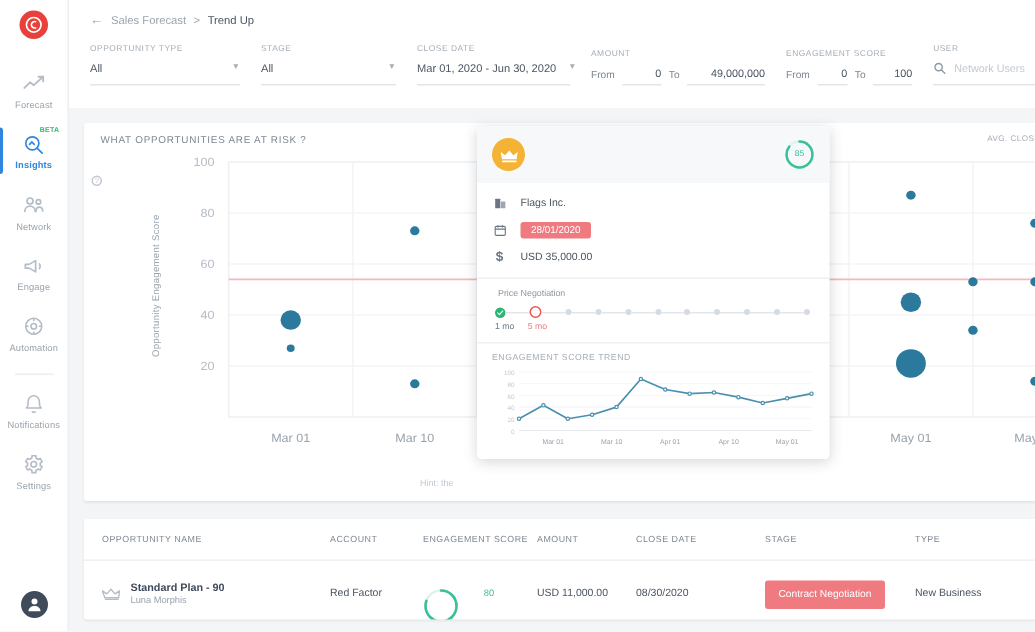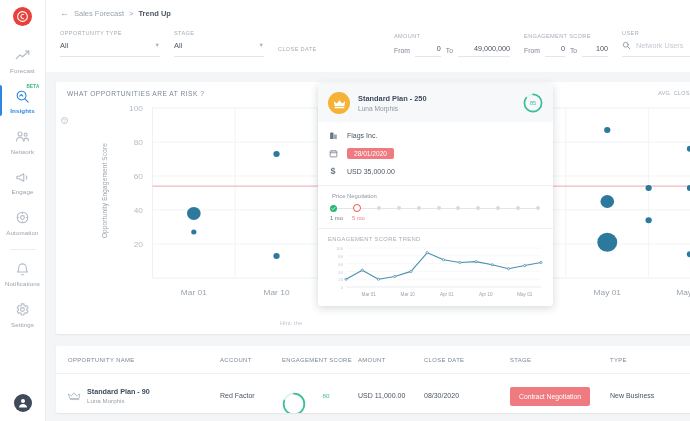--- a/index.html
+++ b/index.html
@@ -54,21 +54,21 @@
 
   
   .main { flex: 1; height: 421px; position: relative; background: #f4f5f7; }
 
   
   .topbar { background: #ffffff; padding: 9px 14px 0 14px; height: 72px; }
   .breadcrumb { display: flex; align-items: center; gap: 5px; font-size: 7.5px; }
   .bc-arrow { color: #9aa3ad; font-size: 9px; line-height: 1; cursor: pointer; }
   .bc-parent { color: #9aa3ad; cursor: pointer; }
   .bc-sep { color: #9aa3ad; }
-  .bc-current { color: #4b5563; font-weight: bold; }
+  .bc-current { color: #4b5563; font-weight: normal; }
 
   .filters { display: flex; align-items: flex-end; margin-top: 12px; }
   .filter { margin-right: 14px; }
   .f-label {
     font-size: 5.6px; color: #a6aeb8; letter-spacing: .35px;
     text-transform: uppercase; margin-bottom: 5px; white-space: nowrap;
   }
   .f-ctl {
     display: flex; align-items: center;
     border-bottom: 1px solid #e2e5e9; padding-bottom: 6px;
@@ -352,20 +352,24 @@
         <div class="filter f-stage">
           <div class="f-label">STAGE</div>
           <div class="f-ctl">
             <span class="f-val">All</span>
             <span class="caret">▼</span>
           </div>
         </div>
 
         <div class="filter f-date">
           <div class="f-label">CLOSE DATE</div>
+          <div class="f-ctl">
+            <span class="f-val">Mar 01, 2020 - Jun 30, 2020</span>
+            <span class="caret">▼</span>
+          </div>
         </div>
 
         <div class="filter">
           <div class="f-label">AMOUNT</div>
           <div class="range">
             <span class="word">From</span>
             <span class="num w-sm">0</span>
             <span class="word">To</span>
             <span class="num w-lg">49,000,000</span>
           </div>
@@ -461,24 +465,20 @@
 
       <div class="popup">
 
         <div class="pop-head">
           <span class="crown-badge">
             <svg viewBox="0 0 24 24" fill="#fff">
               <path d="M3 17h18l1.5-9-5.5 4-5-6-5 6-5.5-4z"></path>
                 <rect x="3" y="18.5" width="18" height="2.2" rx=".6"></rect>
             </svg>
           </span>
-          <span>
-            <div class="pop-title">Standard Plan - 250</div>
-            <div class="pop-sub">Luna Morphis</div>
-          </span>
           <span class="ring">
             <svg viewBox="0 0 36 36">
               <circle cx="18" cy="18" r="15.5" fill="none" stroke="#dff3ec" stroke-width="3"></circle>
               <circle id="pop-ring-arc" cx="18" cy="18" r="15.5" fill="none" stroke="#3bbf9a" stroke-width="3" stroke-linecap="round" transform="rotate(-90 18 18)" stroke-dasharray="82.78096642209104 97.38937226128358"></circle>
             </svg>
             <span>85</span>
           </span>
         </div>
 
         <div class="pop-body">

